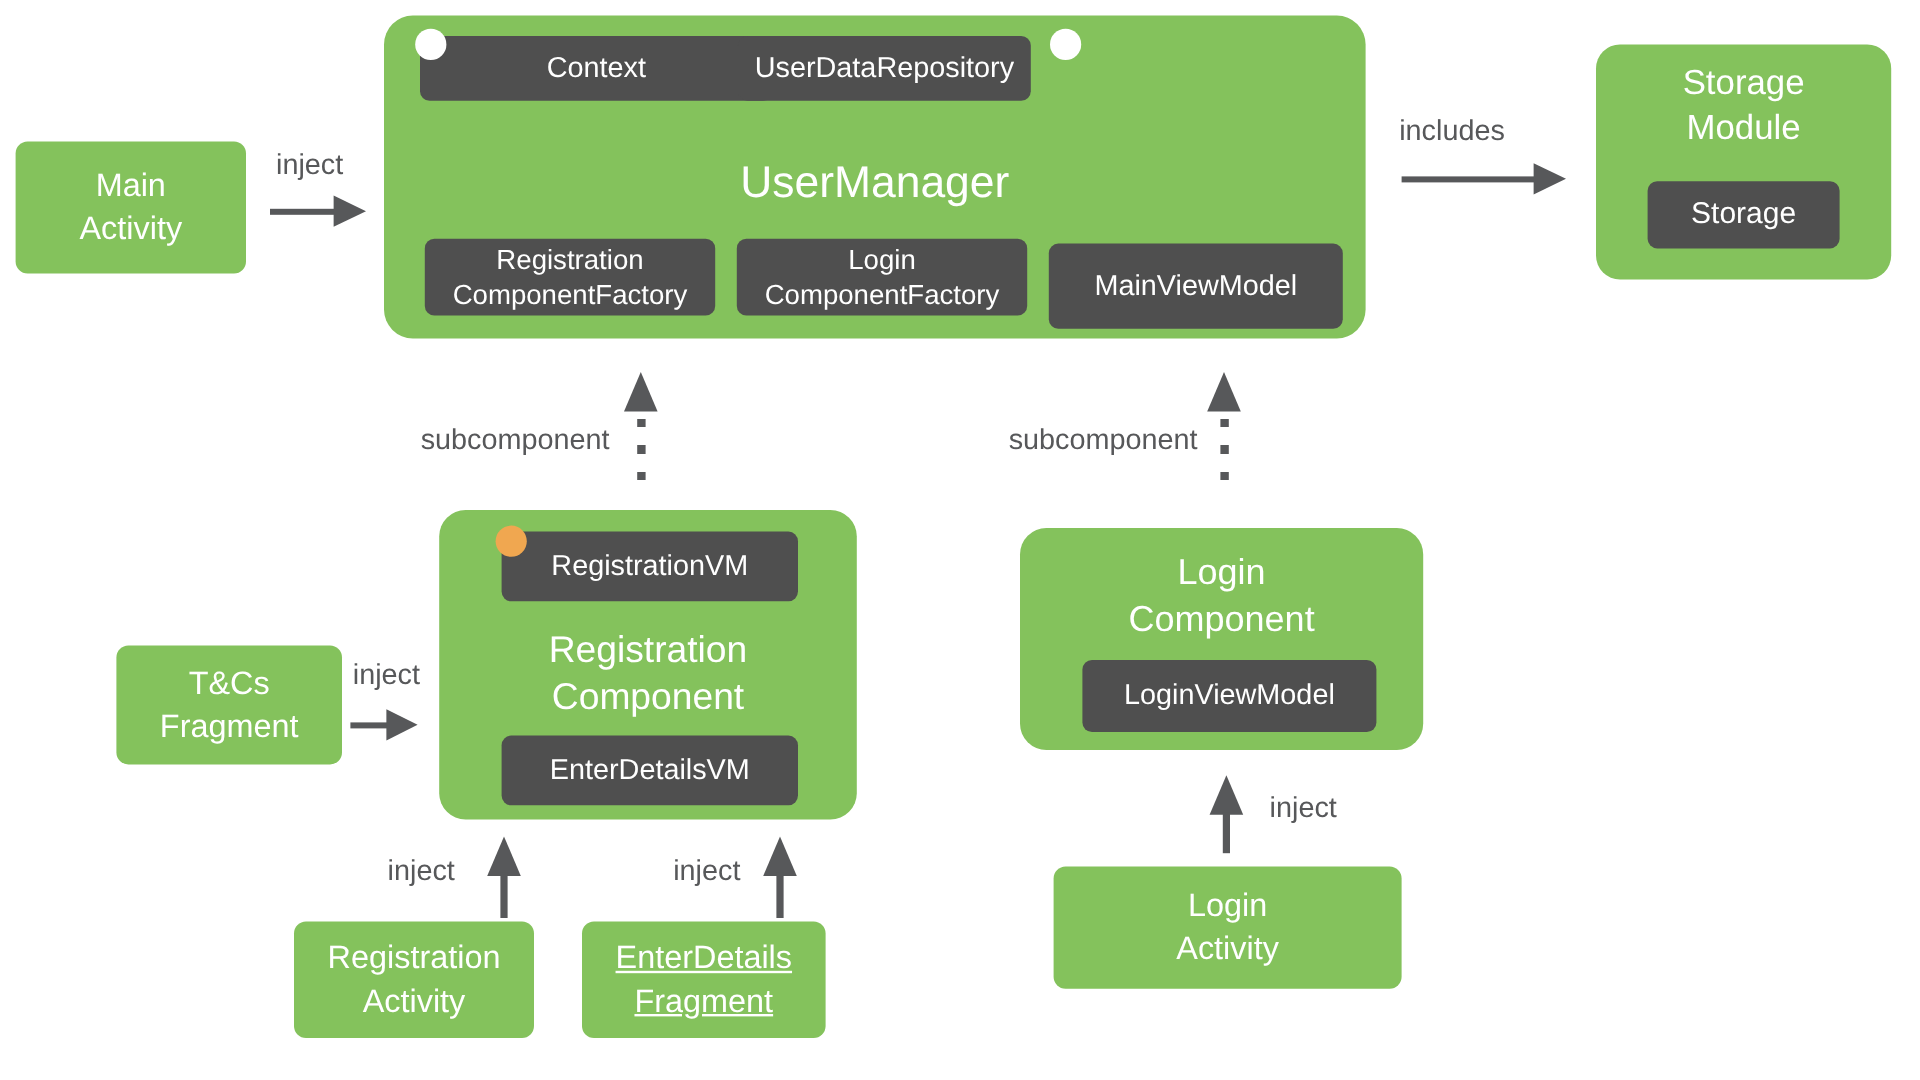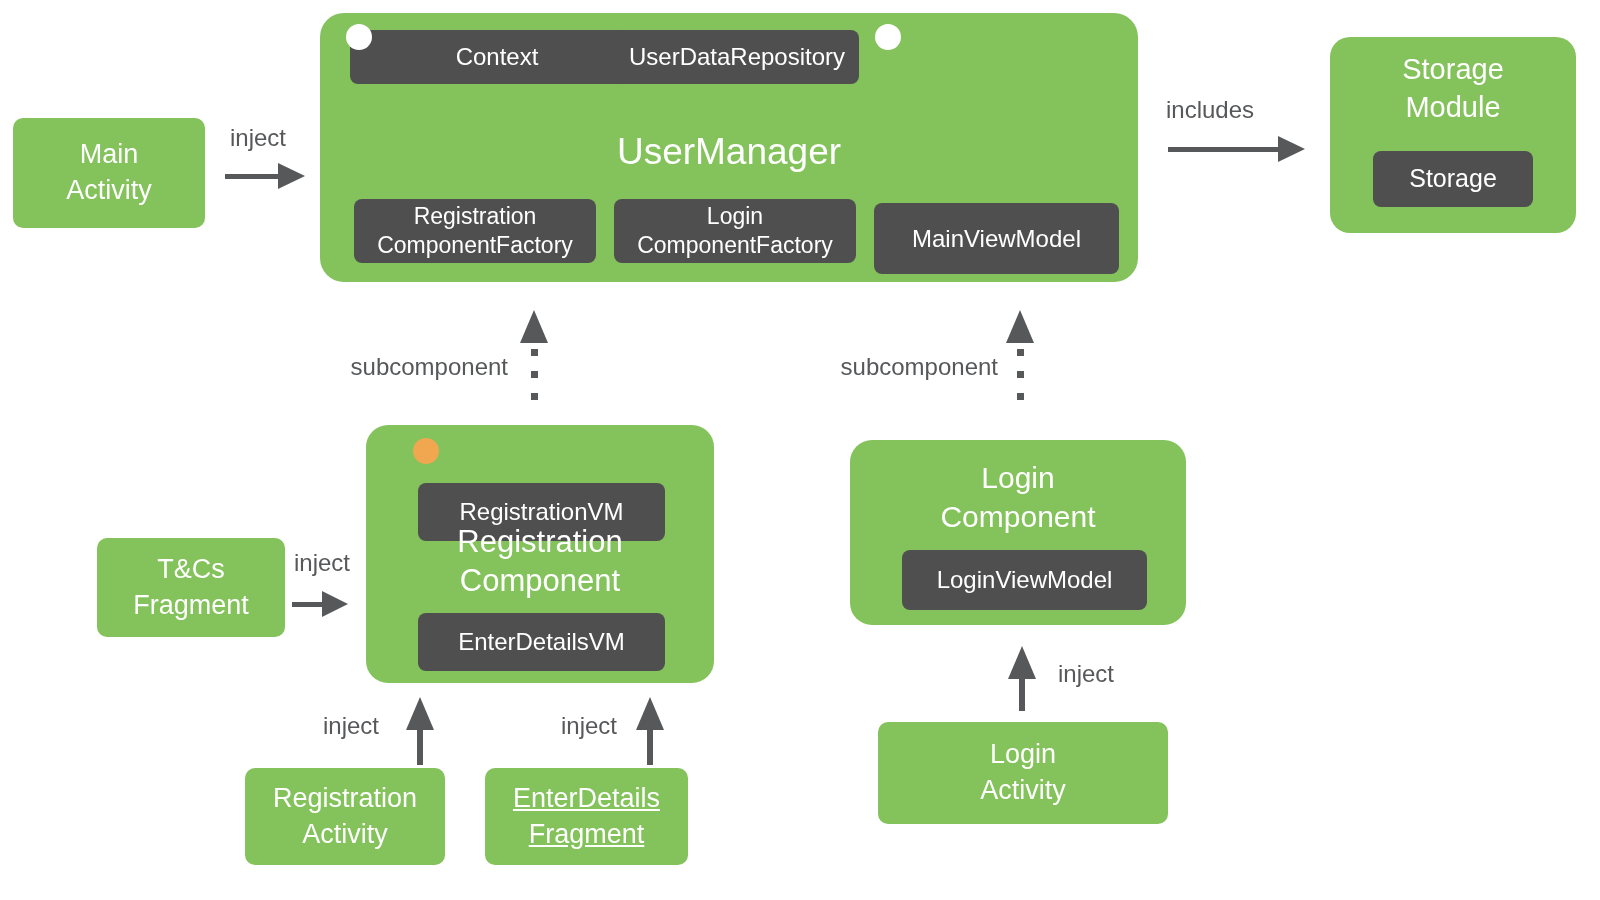--- a/index.html
+++ b/index.html
@@ -126,21 +126,21 @@
     <div class="dotline" style="left:531px; top:349px; height:62px;"></div>
   </div>
 
   <div>
     <div class="lbl" style="left:836px; top:353px; width:162px; text-align:right;">subcomponent</div>
     <div class="tri-up" style="left:1006px; top:310px;"></div>
     <div class="dotline" style="left:1017px; top:349px; height:62px;"></div>
   </div>
 
   <div class="comp" style="left:366px; top:425px; width:348px; height:258px; border-radius:22px;">
-    <div class="dbox" style="left:52px; top:18px; width:247px; height:58px;margin-top:40px;">RegistrationVM</div>
+    <div class="dbox" style="left:52px; top:18px; width:247px; height:58px;">RegistrationVM</div>
     <div class="dot dot-orange" style="left:47px; top:13px;"></div>
     <div class="ctitle" style="top:97px; font-size:31px; line-height:1.27;">Registration
 Component</div>
     <div class="dbox" style="left:52px; top:188px; width:247px; height:58px;">EnterDetailsVM</div>
   </div>
 
   <div class="gbox" style="left:97px; top:538px; width:188px; height:99px;">T&amp;Cs
 Fragment</div>
 
   <div>

